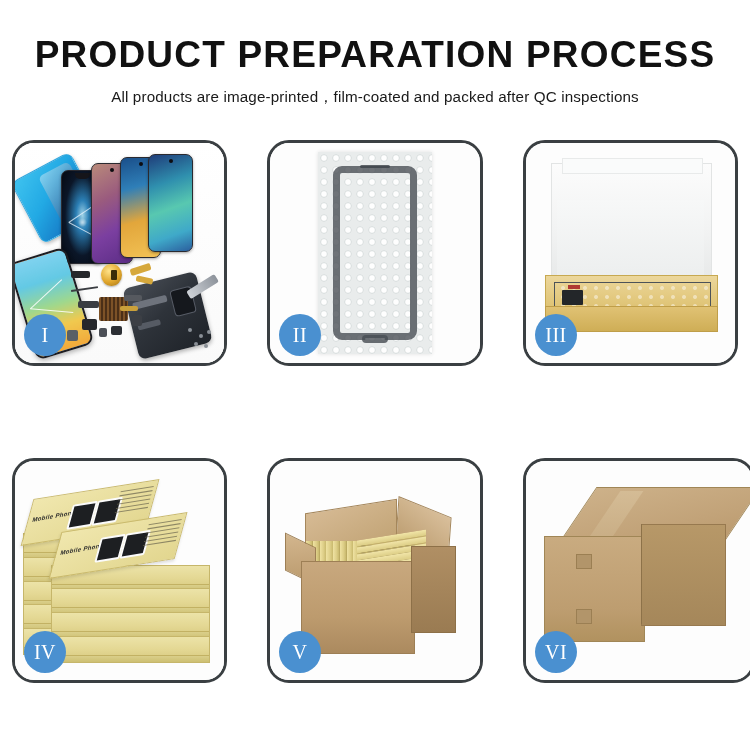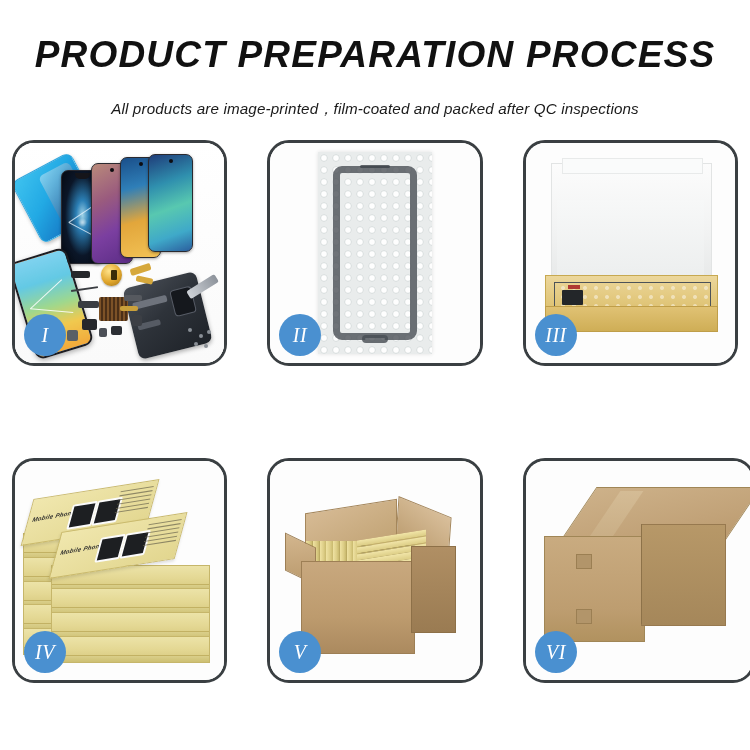--- a/index.html
+++ b/index.html
@@ -3,21 +3,21 @@
 <meta charset="utf-8">
 <style>
   html,body{margin:0;padding:0;}
   body{
     width:750px;height:750px;
     background:#ffffff;
     font-family:"Liberation Sans", sans-serif;
     overflow:hidden;
     position:relative;
   }
-  .page{position:relative;width:750px;height:750px;font-style:italic;}
+  .page{position:relative;width:750px;height:750px;}
 
   
   .header{position:absolute;left:0;top:0;width:750px;text-align:center;}
   .title{
     margin:0;padding:0;
     font-size:37px;
     letter-spacing:1.2px;
     font-weight:700;
     color:#111111;
     font-family:"Liberation Sans", sans-serif;
@@ -335,21 +335,21 @@
   .s-tab.t2{left:17%;top:73%;width:7%;height:8%;}
   .s-seam{position:absolute;left:51%;top:22%;width:1px;height:60%;background:#8d7249;}
 </style>
 </head>
 <body>
 
 <div class="page">
 
   <div class="header">
     <div class="title" style="margin-top:34px;">PRODUCT PREPARATION PROCESS</div>
-    <div class="subtitle" style="margin-top:23px;">All products are image-printed，film-coated and packed after QC inspections</div>
+    <div class="subtitle" style="margin-top:11px;">All products are image-printed，film-coated and packed after QC inspections</div>
   </div>
 
   <div class="grid">
 
     <div class="panel" style="left:12px;top:140px;width:215px;height:226px;">
       <div class="photo">
         <div class="p1bg"></div>
 
         <div class="blue-film"></div>
 

